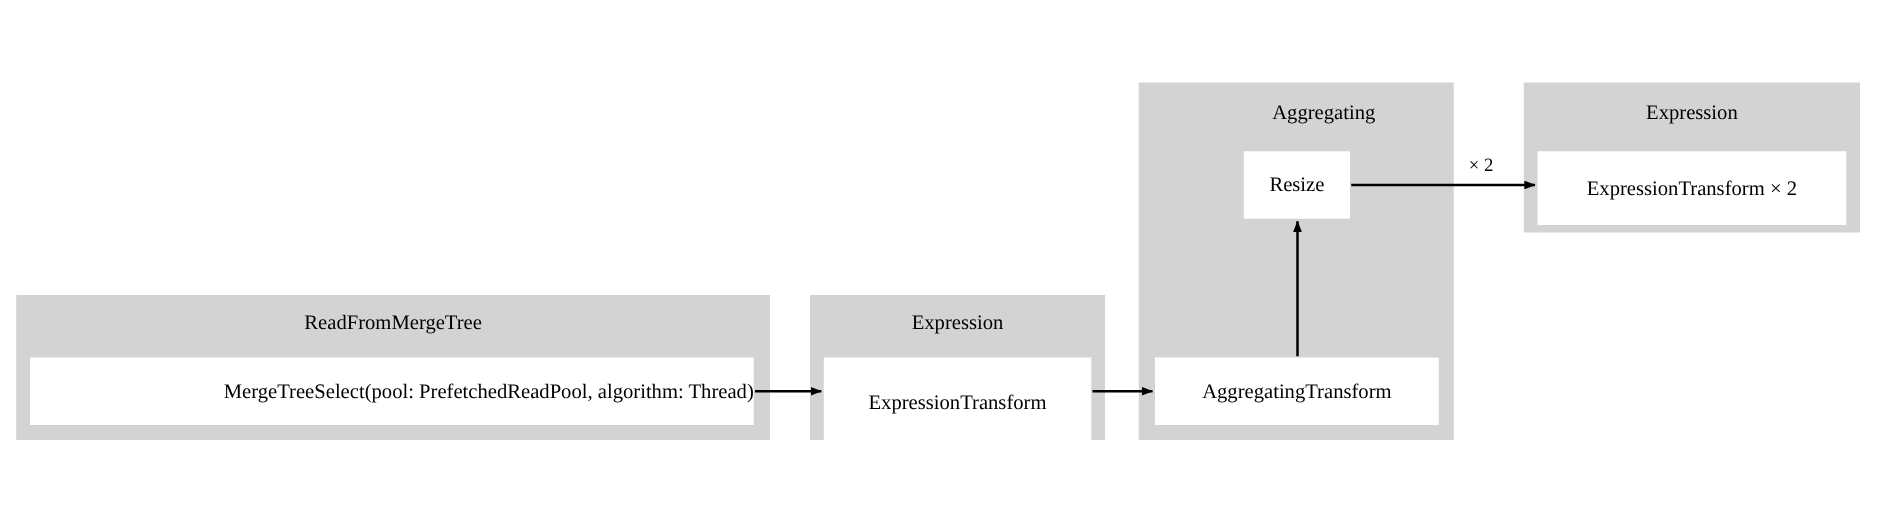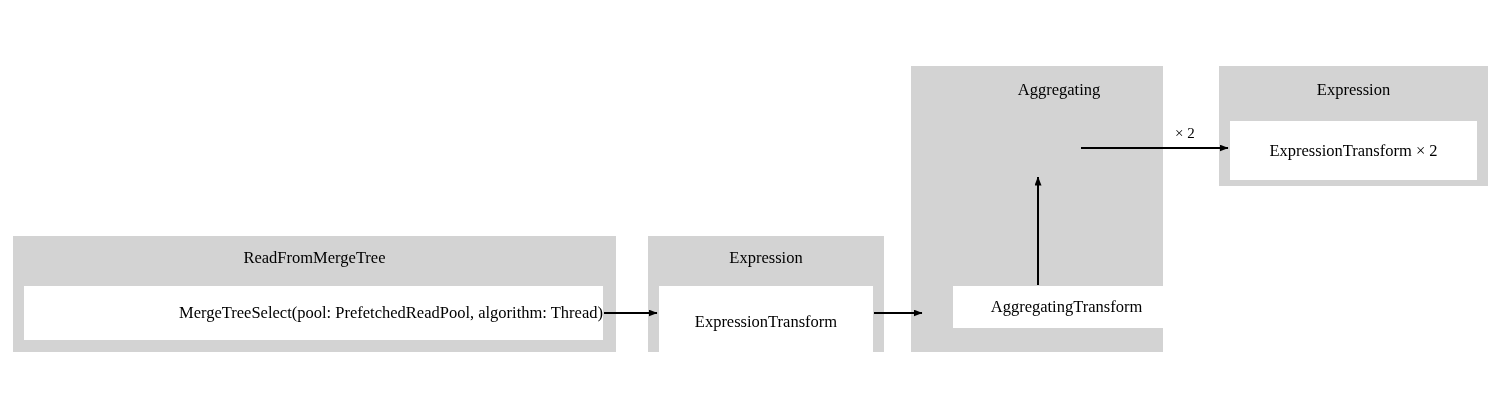--- a/index.html
+++ b/index.html
@@ -73,21 +73,24 @@
   <div class="cluster" style="left:648px; top:236px; width:236px; height:116px;">
     <div class="cluster-title" style="top:14px;">Expression</div>
   </div>
   <div class="node" style="left:659px; top:286px; width:214px; height:72px;">
     <span>ExpressionTransform</span>
   </div>
 
   <div class="cluster" style="left:911px; top:66px; width:252px; height:286px;">
     <div class="cluster-title" style="top:16px;padding-left:44px;">Aggregating</div>
   </div>
-  <div class="node" style="left:924px; top:286px; width:227px; height:42px;margin-left:29px;">
+  <div class="node" style="left:995px; top:121px; width:85px; height:54px;">
+    <span>Resize</span>
+  </div>
+  <div class="node" style="left:924px; top:286px; width:227px; height:54px;">
     <span>AggregatingTransform</span>
   </div>
 
   <div class="cluster" style="left:1219px; top:66px; width:269px; height:120px;">
     <div class="cluster-title" style="top:16px;">Expression</div>
   </div>
   <div class="node" style="left:1230px; top:121px; width:247px; height:59px;">
     <span>ExpressionTransform × 2</span>
   </div>
 

